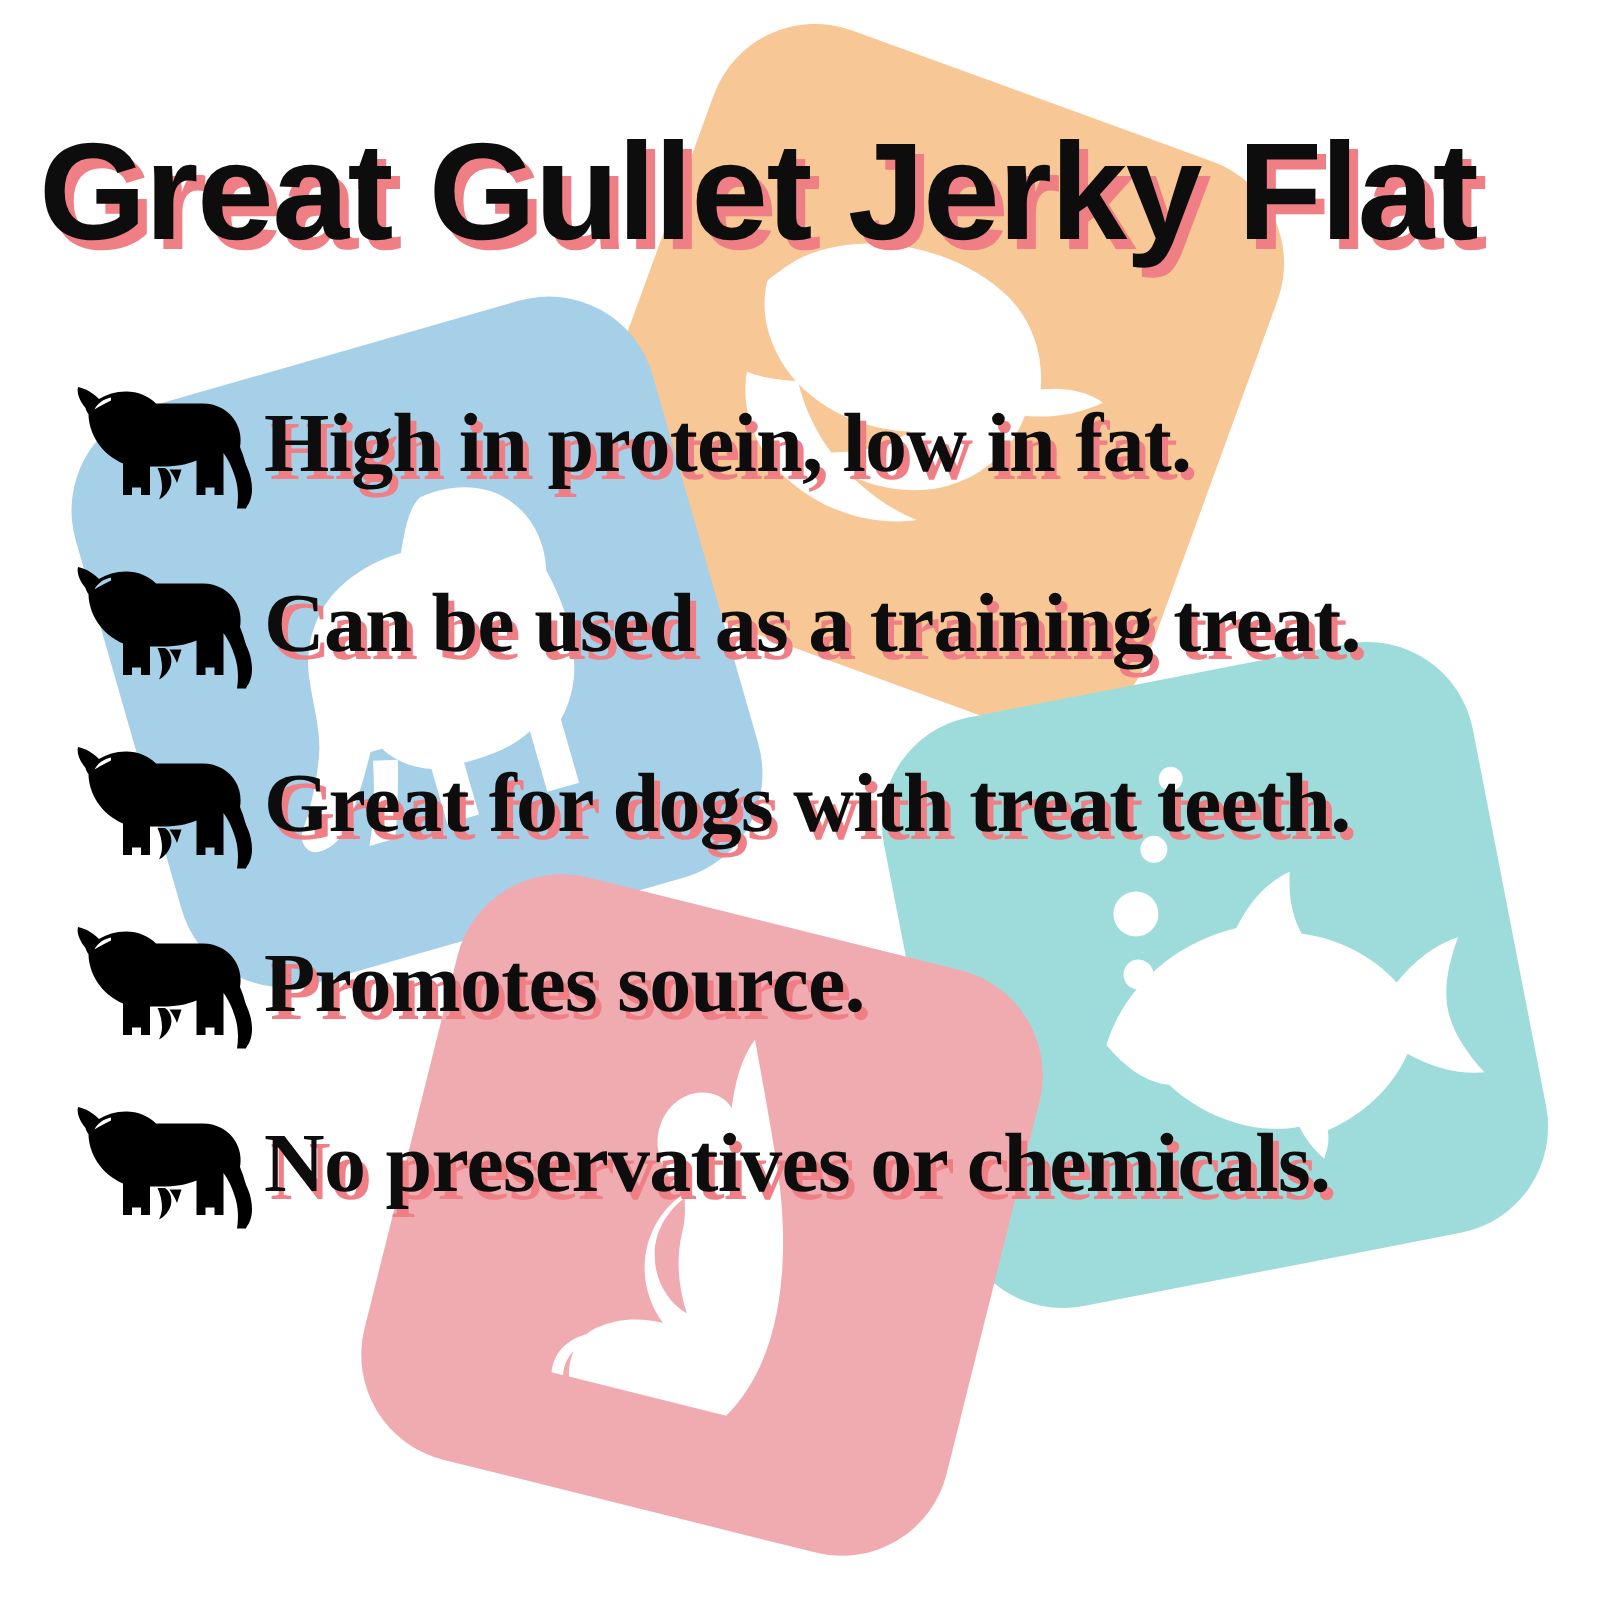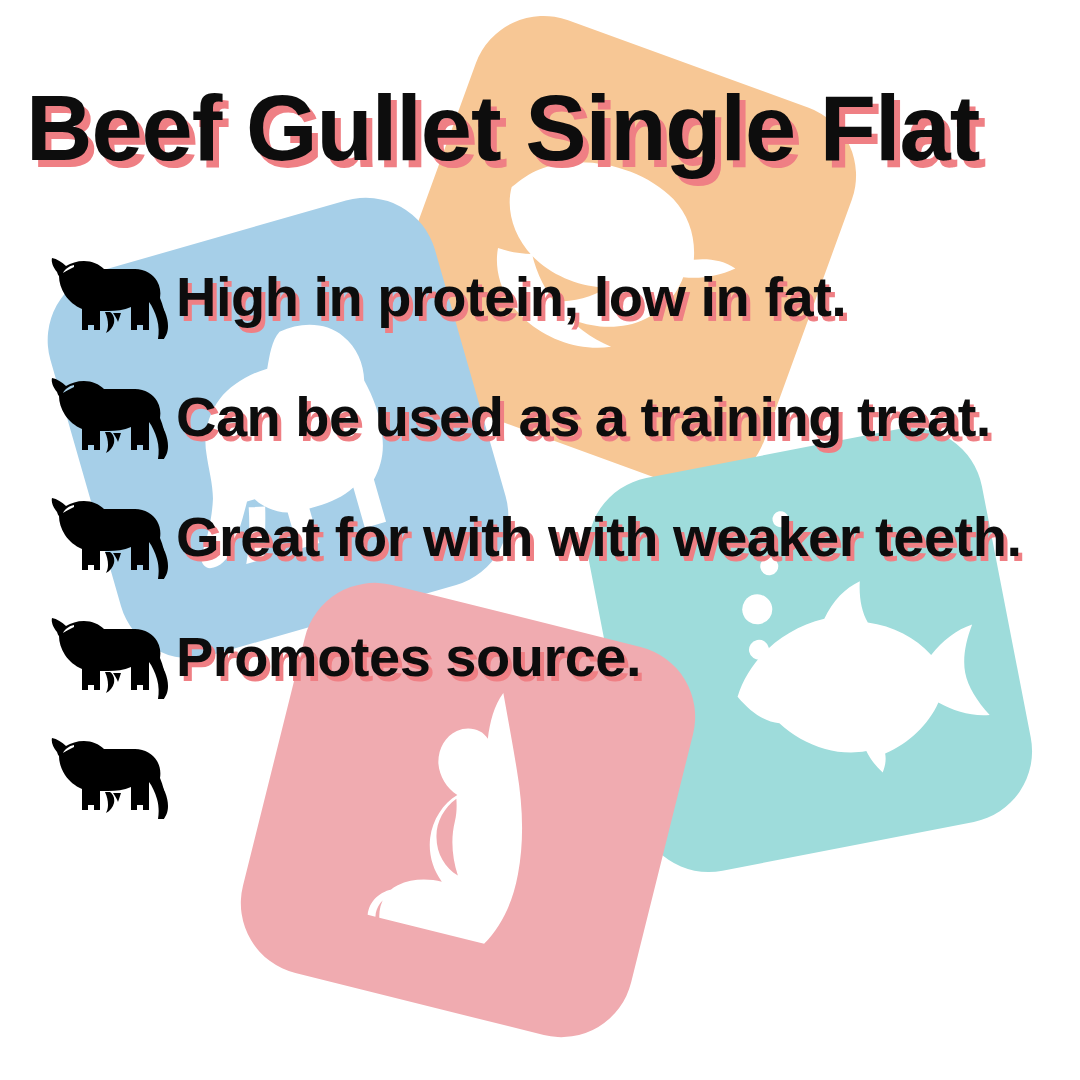--- a/index.html
+++ b/index.html
@@ -105,21 +105,21 @@
   }
   .bullet-icon {
     flex: 0 0 auto;
     width: 130px;
     height: 92px;
     margin-right: 2px;
   }
   .bullet-icon svg { display: block; width: 130px; height: 92px; }
 
   .bullet-text {
-    font-family: Liberation Sans, sans-serif;
+    font-family: Liberation Serif, serif;
     font-size: 56px;
     font-weight: 700;
     letter-spacing: -0.5px;
     color: #0d0d0d;
     white-space: nowrap;
     text-shadow: 4px 5px 0 #EF7F84;
   }
 </style>
 </head>
 <body>
@@ -176,21 +176,21 @@
         C200 110 200 92 206 78 Z
         M186 192 C176 204 172 220 176 234 C180 250 192 262 206 266
         C196 250 190 232 190 214 C190 206 188 198 186 192 Z
         M148 300 C138 306 134 316 136 326 L128 326
         C126 312 134 300 148 294 Z"></path>
     </svg>
   </div>
 
   <div id="content">
 
-    <h1 id="title">Beef Gullet Single Flat</h1>
+    <h1 id="title">Great Gullet Jerky Flat</h1>
 
     <ul id="bullet-list">
 
       <li class="bullet-row">
         <span class="bullet-icon">
           <svg viewBox="0 0 260 184" aria-hidden="true">
             <path fill="#000000" d="M26 44 C18 34 14 24 16 16 C26 18 36 24 44 32
               C54 26 66 22 80 22 C96 22 110 28 120 38 L182 38
               C202 38 218 48 226 62 C232 72 234 84 232 96
               C238 110 242 126 244 142 C246 156 244 168 240 178
@@ -246,21 +246,21 @@
               L88 150 L88 160 L76 160 L76 118 C62 112 50 102 42 90
               C34 78 30 64 30 52 C28 50 27 47 26 44 Z
               M60 30 C50 32 42 38 38 46 C44 42 52 38 60 34 Z
               M138 126 C142 132 146 138 148 144 C150 138 152 132 154 126 Z
               M122 124 C126 132 128 142 128 150 C128 156 126 162 124 166
               C132 162 138 154 140 146 C142 136 138 128 132 124 Z"></path>
             <path fill="#000000" d="M216 100 C226 110 234 124 238 140 C242 154 242 168 238 178
               C244 174 248 164 248 152 C248 134 240 114 226 100 Z"></path>
           </svg>
         </span>
-        <span class="bullet-text">Great for with with weaker teeth.</span>
+        <span class="bullet-text">Great for dogs with treat teeth.</span>
       </li>
 
       <li class="bullet-row">
         <span class="bullet-icon">
           <svg viewBox="0 0 260 184" aria-hidden="true">
             <path fill="#000000" d="M26 44 C18 34 14 24 16 16 C26 18 36 24 44 32
               C54 26 66 22 80 22 C96 22 110 28 120 38 L182 38
               C202 38 218 48 226 62 C232 72 234 84 232 96
               C238 110 242 126 244 142 C246 156 244 168 240 178
               L228 178 C230 166 230 152 226 138 C222 124 216 112 210 104
@@ -292,18 +292,19 @@
               L88 150 L88 160 L76 160 L76 118 C62 112 50 102 42 90
               C34 78 30 64 30 52 C28 50 27 47 26 44 Z
               M60 30 C50 32 42 38 38 46 C44 42 52 38 60 34 Z
               M138 126 C142 132 146 138 148 144 C150 138 152 132 154 126 Z
               M122 124 C126 132 128 142 128 150 C128 156 126 162 124 166
               C132 162 138 154 140 146 C142 136 138 128 132 124 Z"></path>
             <path fill="#000000" d="M216 100 C226 110 234 124 238 140 C242 154 242 168 238 178
               C244 174 248 164 248 152 C248 134 240 114 226 100 Z"></path>
           </svg>
         </span>
+        <span class="bullet-text">No preservatives or chemicals.</span>
       </li>
 
 
     </ul>
   </div>
 </div>
 
 </body></html>

